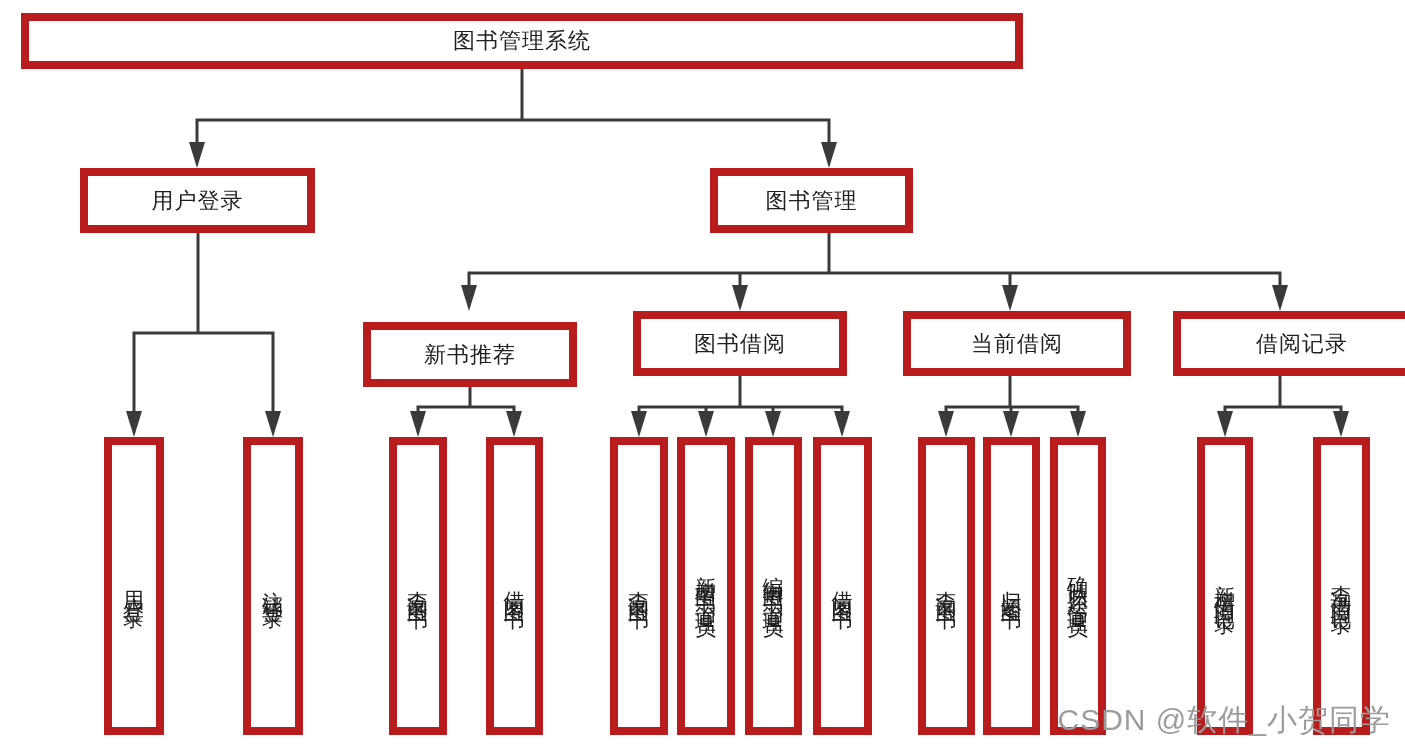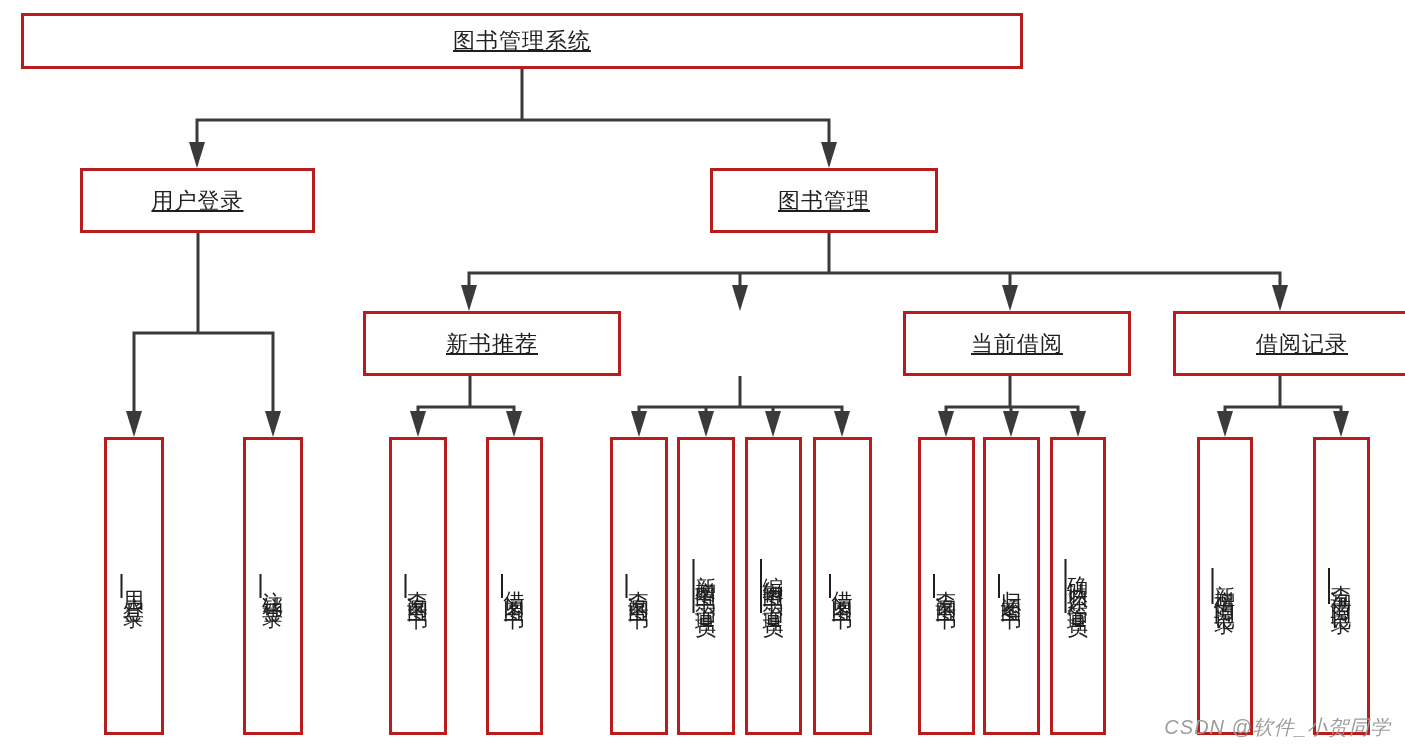--- a/index.html
+++ b/index.html
@@ -14,48 +14,46 @@
   }
   .wires {
     position: absolute;
     left: 0; top: 0;
     width: 1405px; height: 747px;
     pointer-events: none;
   }
   .node {
     position: absolute;
     box-sizing: border-box;
-    border: 3px solid #b91c1c;
+    border: 8px solid #b91c1c;
     background: #ffffff;
     display: flex;
     align-items: center;
     justify-content: center;
     font-size: 22px;
     letter-spacing: 1px;
     text-align: center;
     white-space: nowrap;
-    text-decoration: underline;
   }
   .vnode {
     writing-mode: vertical-rl;
     text-orientation: mixed;
     font-size: 21px;
     letter-spacing: 6px;
     line-height: 1;
     white-space: normal;
   }
   .watermark {
     position: absolute;
     right: 14px;
     bottom: 6px;
-    font-size: 20px;
+    font-size: 30px;
     color: #9c9c9c;
     letter-spacing: 1px;
     z-index: 5;
-    font-style: italic;
   }
 </style>
 </head>
 <body>
 
 <div class="canvas">
 
   <svg class="wires" viewBox="0 0 1405 747" xmlns="http://www.w3.org/2000/svg">
     <path fill="none" stroke="#3a3a3a" stroke-width="3" d="M522 69 V120 M195.5 120 H830.5 M197 120 V148 M829 120 V148
              M198 233 V334.5 M132.5 333 H274.5 M134 333 V417 M273 333 V417
@@ -83,23 +81,24 @@
       <polygon points="1003,411 1019,411 1011,437"></polygon>
       <polygon points="1070,411 1086,411 1078,437"></polygon>
       <polygon points="1217,411 1233,411 1225,437"></polygon>
       <polygon points="1333,411 1349,411 1341,437"></polygon>
     </g>
   </svg>
 
   <div class="node" style="left:21px; top:13px; width:1002px; height:56px;">图书管理系统</div>
 
   <div class="node" style="left:80px; top:168px; width:235px; height:65px;">用户登录</div>
-  <div class="node" style="left:710px; top:168px; width:228px; height:65px;">图书管理</div>
+  <div class="node" style="left:710px; top:168px; width:203px; height:65px;">图书管理</div>
 
-  <div class="node" style="left:363px; top:311px; width:258px; height:65px;">新书推荐</div>
+  <div class="node" style="left:363px; top:322px; width:214px; height:65px;">新书推荐</div>
+  <div class="node" style="left:633px; top:311px; width:214px; height:65px;">图书借阅</div>
   <div class="node" style="left:903px; top:311px; width:228px; height:65px;">当前借阅</div>
   <div class="node" style="left:1173px; top:311px; width:258px; height:65px;">借阅记录</div>
 
   <div class="node vnode" style="left:104px; top:437px; width:60px; height:298px;">用户登录</div>
   <div class="node vnode" style="left:243px; top:437px; width:60px; height:298px;">注销登录</div>
 
   <div class="node vnode" style="left:389px; top:437px; width:58px; height:298px;">查询图书</div>
   <div class="node vnode" style="left:486px; top:437px; width:57px; height:298px;">借阅图书</div>
 
   <div class="node vnode" style="left:610px; top:437px; width:58px; height:298px;">查询图书</div>

